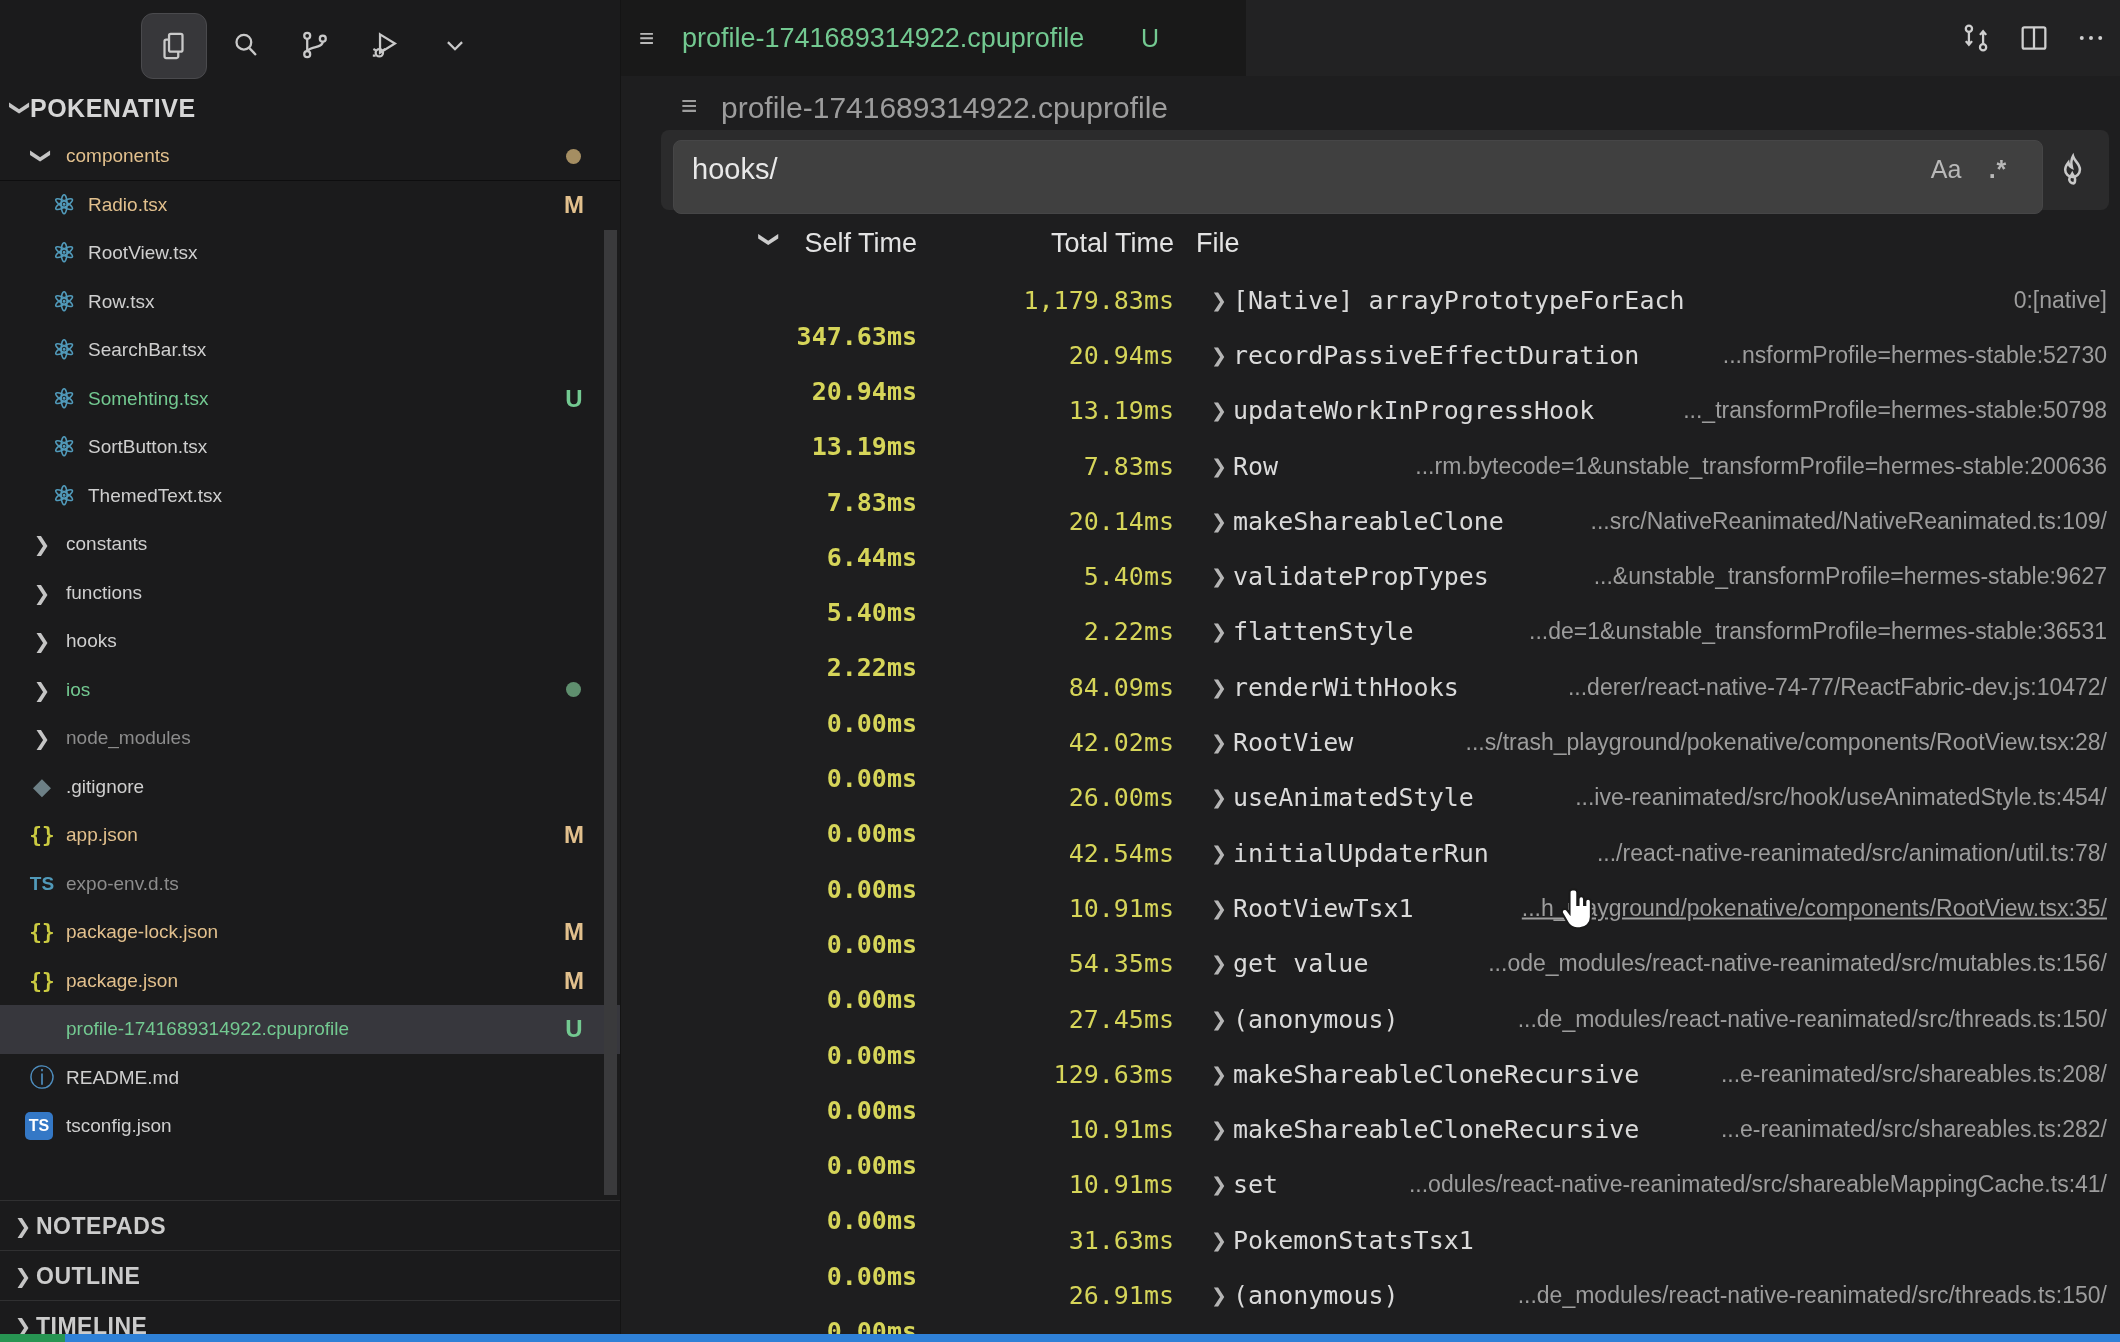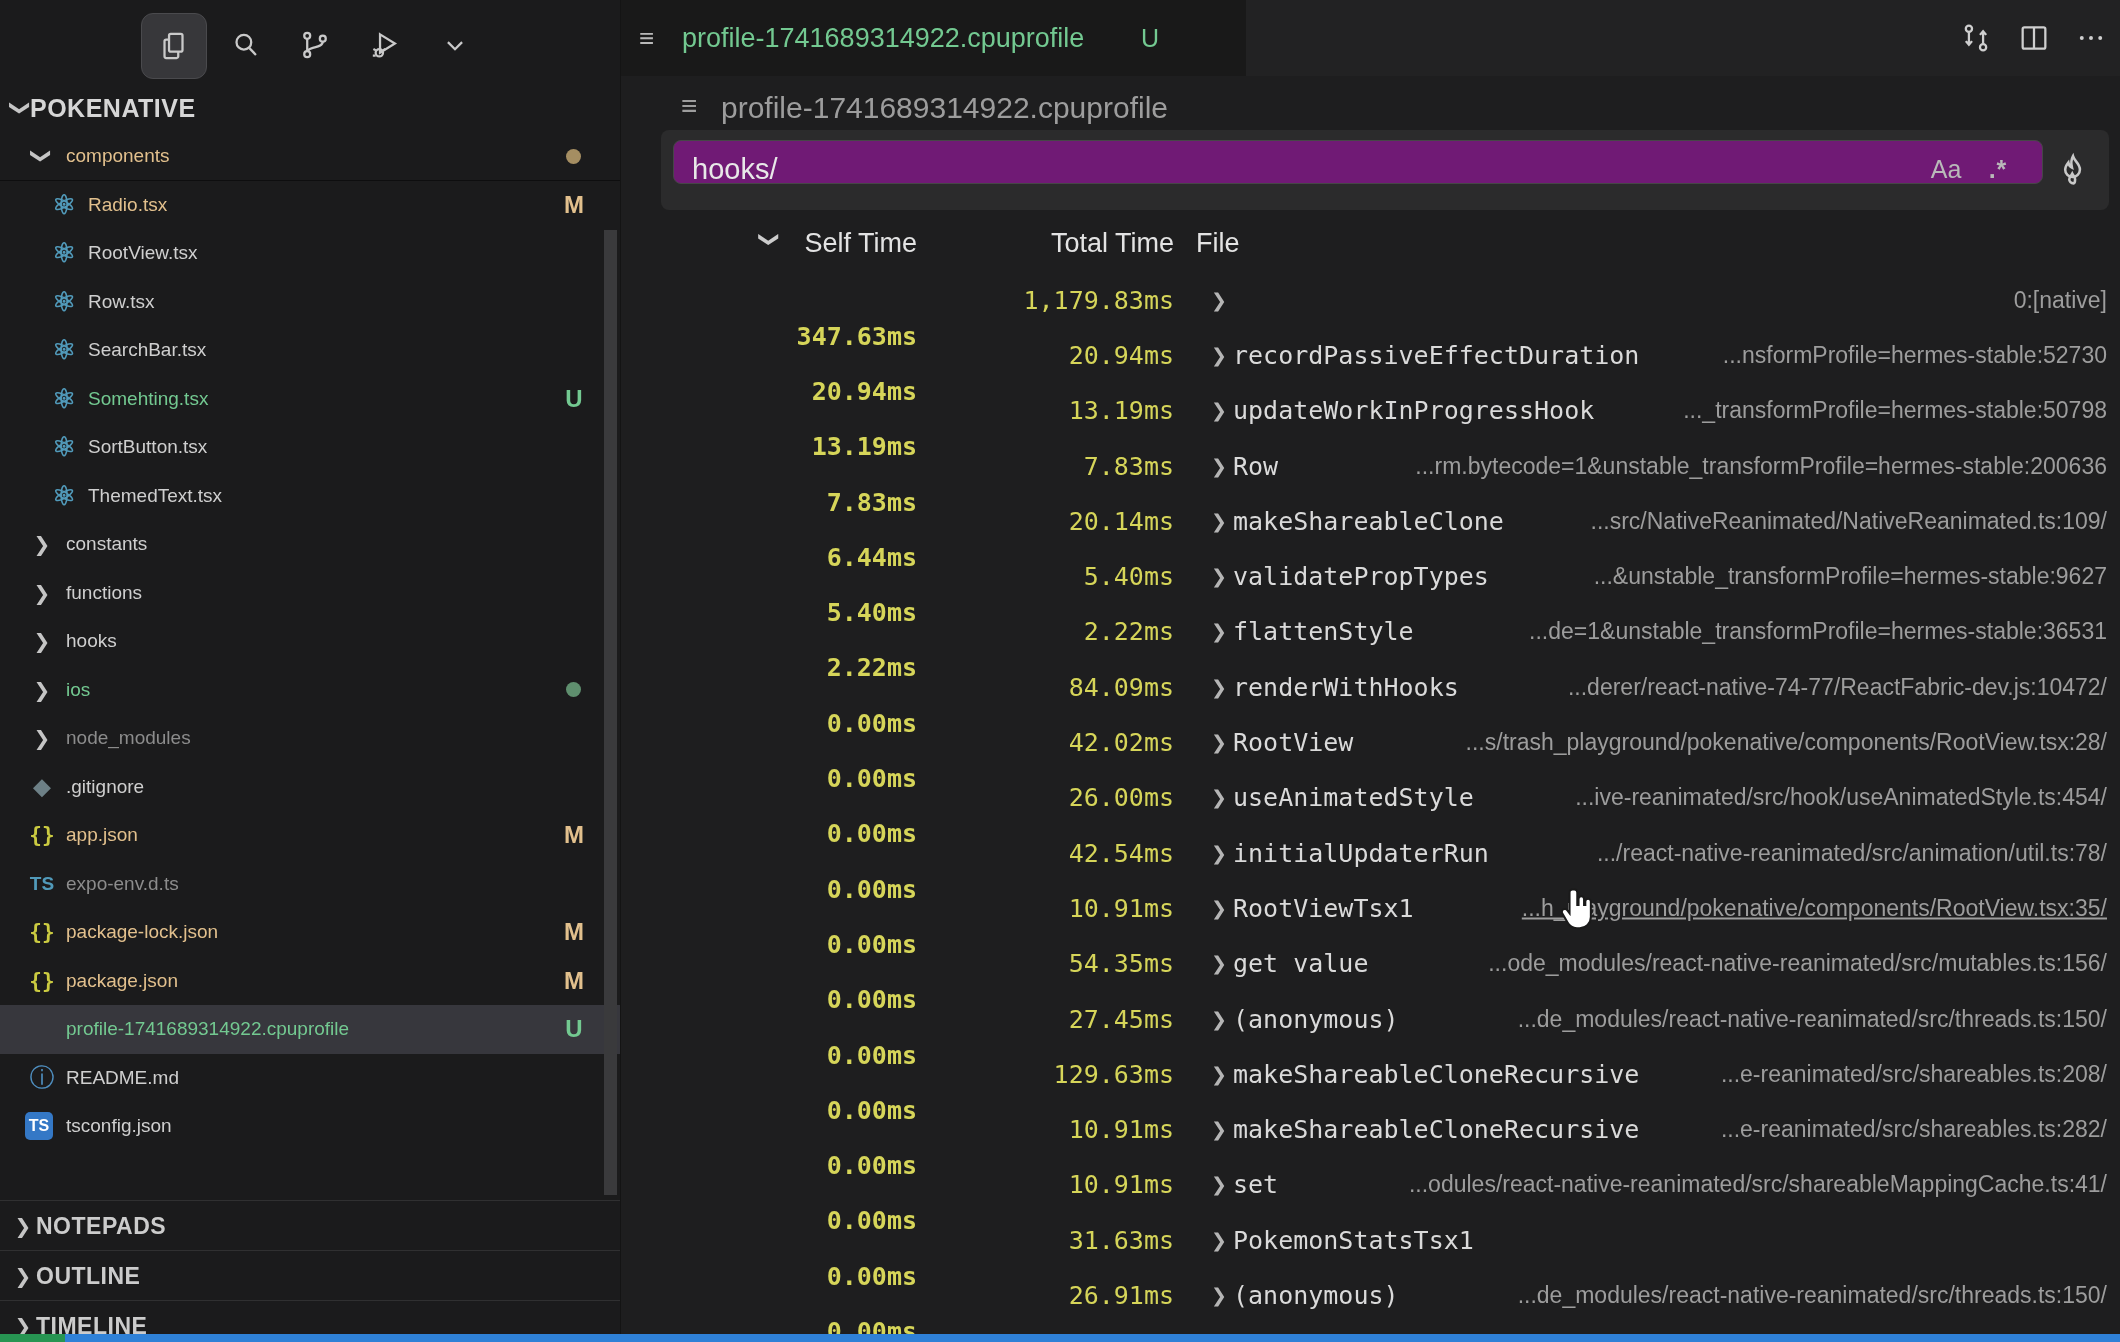--- a/index.html
+++ b/index.html
@@ -54,21 +54,21 @@
               display:flex;align-items:center;}
   .tab-icon{position:absolute;left:18px;color:#b8b8b8;font-size:26px;}
   .tab-label{position:absolute;left:61px;font-size:27px;color:#73c991;white-space:nowrap;}
   .tab-badge{position:absolute;left:520px;font-size:25px;color:#73c991;}
   .tr-btn{position:absolute;top:14px;width:48px;height:48px;display:flex;align-items:center;justify-content:center;}
   .tr-btn svg{stroke:#cfcfcf;fill:none;stroke-width:1.6;}
   #breadcrumb{position:absolute;left:0;top:84px;width:1500px;height:48px;}
   .bc-icon{position:absolute;left:60px;top:6px;color:#9d9d9d;font-size:28px;}
   .bc-label{position:absolute;left:100px;top:7px;font-size:30px;color:#9d9d9d;white-space:nowrap;}
   #find-panel{position:absolute;left:40px;top:130px;width:1448px;height:80px;background:#2b2b2c;border-radius:8px;}
-  #find-input{position:absolute;left:12px;top:10px;width:1370px;height:44px;background:#701a75;
+  #find-input{position:absolute;left:12px;top:10px;width:1370px;height:74px;background:#404040;
               border:1px solid #464647;border-radius:8px;box-sizing:border-box;}
   .find-text{position:absolute;left:18px;top:12px;font-size:29px;color:#e8e8e8;}
   .find-opt{position:absolute;top:14px;font-size:25px;color:#b9b9b9;width:44px;text-align:center;}
   #opt-case{right:74px;}
   #opt-regex{right:22px;font-weight:bold;letter-spacing:1px;}
   #flame-btn{position:absolute;right:12px;top:16px;width:48px;height:48px;display:flex;align-items:center;justify-content:center;}
   #flame-btn svg{stroke:#c9c9c9;fill:none;stroke-width:1.7;}
   
   #thead{position:absolute;left:0;top:228px;width:1500px;height:44px;font-size:27px;color:#e3e3e3;font-weight:500;}
   #th-sort{position:absolute;left:138px;top:2px;font-size:20px;color:#cccccc;transform:rotate(90deg);width:22px;}
@@ -304,20 +304,21 @@
       <span id="th-sort">❯</span>
       <span id="th-self">Self Time</span>
       <span id="th-total">Total Time</span>
       <span id="th-file">File</span>
     </div>
     <div id="tbody">
         <div class="row">
           <span class="cell c-self">347.63ms</span>
           <span class="cell c-total">1,179.83ms</span>
           <span class="cell c-chev">❯</span>
+          <span class="cell c-name">[Native] arrayPrototypeForEach</span>
           <span class="cell c-file">0:[native]</span>
         </div>
         <div class="row">
           <span class="cell c-self">20.94ms</span>
           <span class="cell c-total">20.94ms</span>
           <span class="cell c-chev">❯</span>
           <span class="cell c-name">recordPassiveEffectDuration</span>
           <span class="cell c-file">...nsformProfile=hermes-stable:52730</span>
         </div>
         <div class="row">

